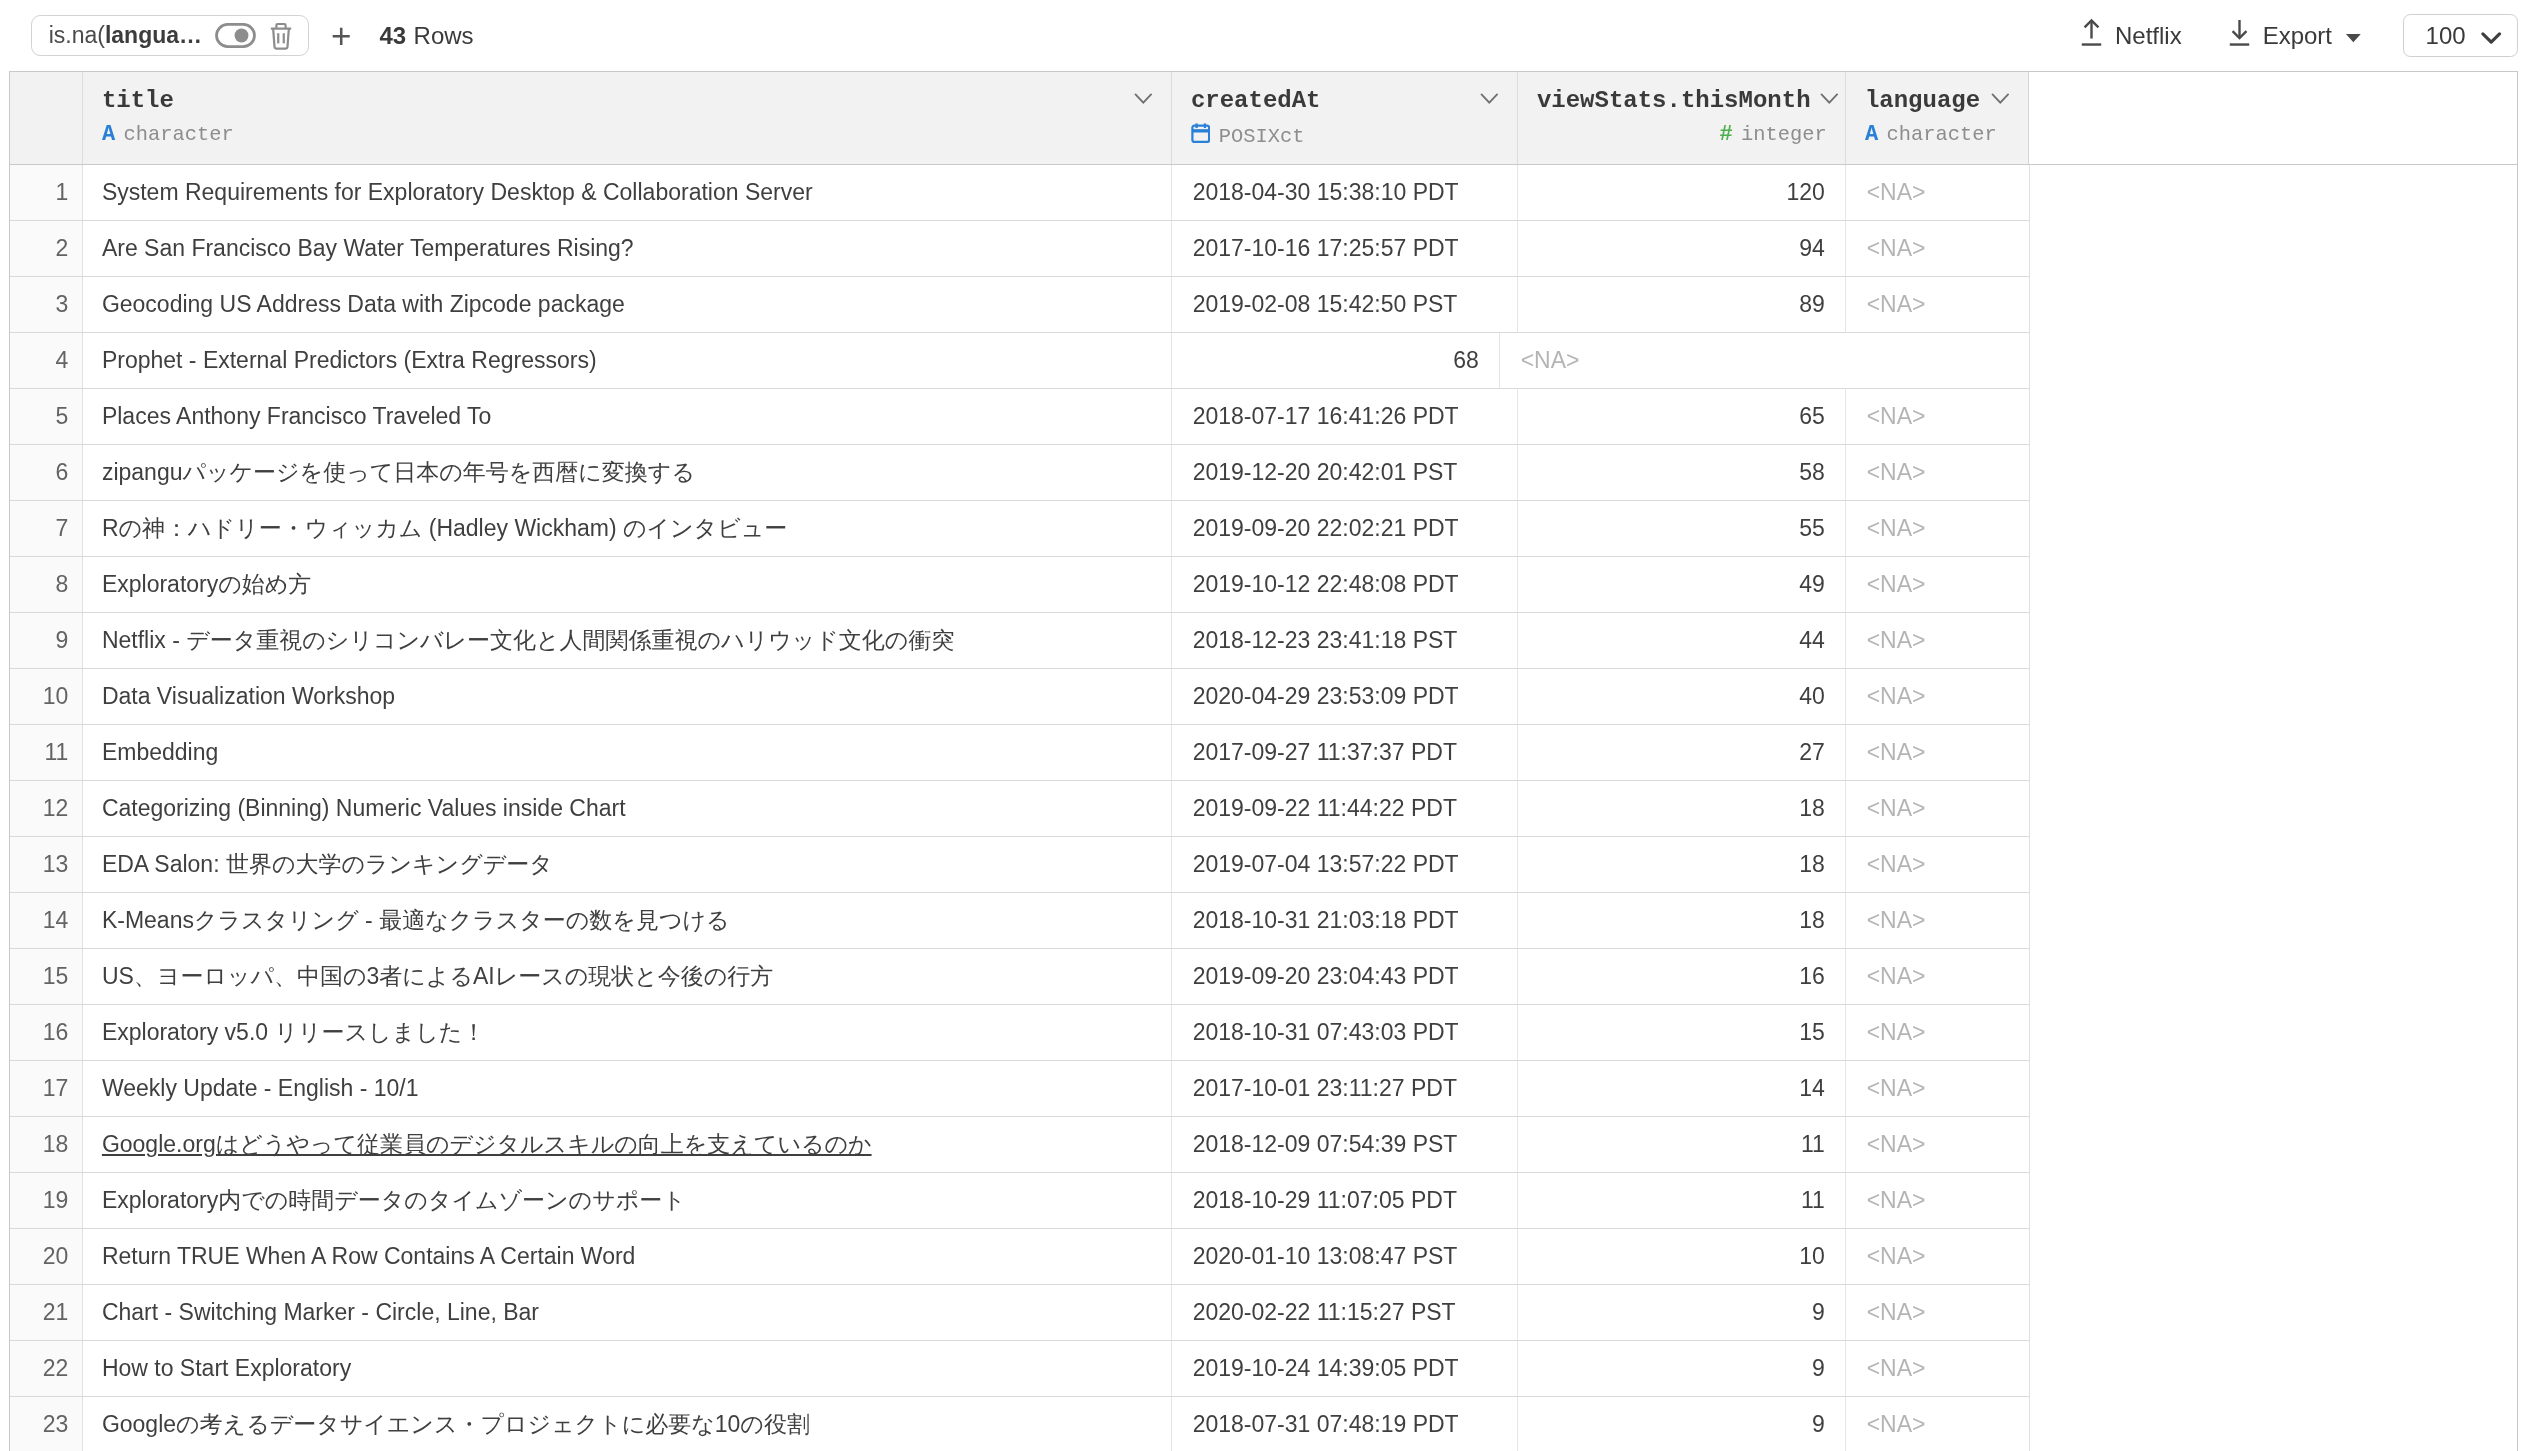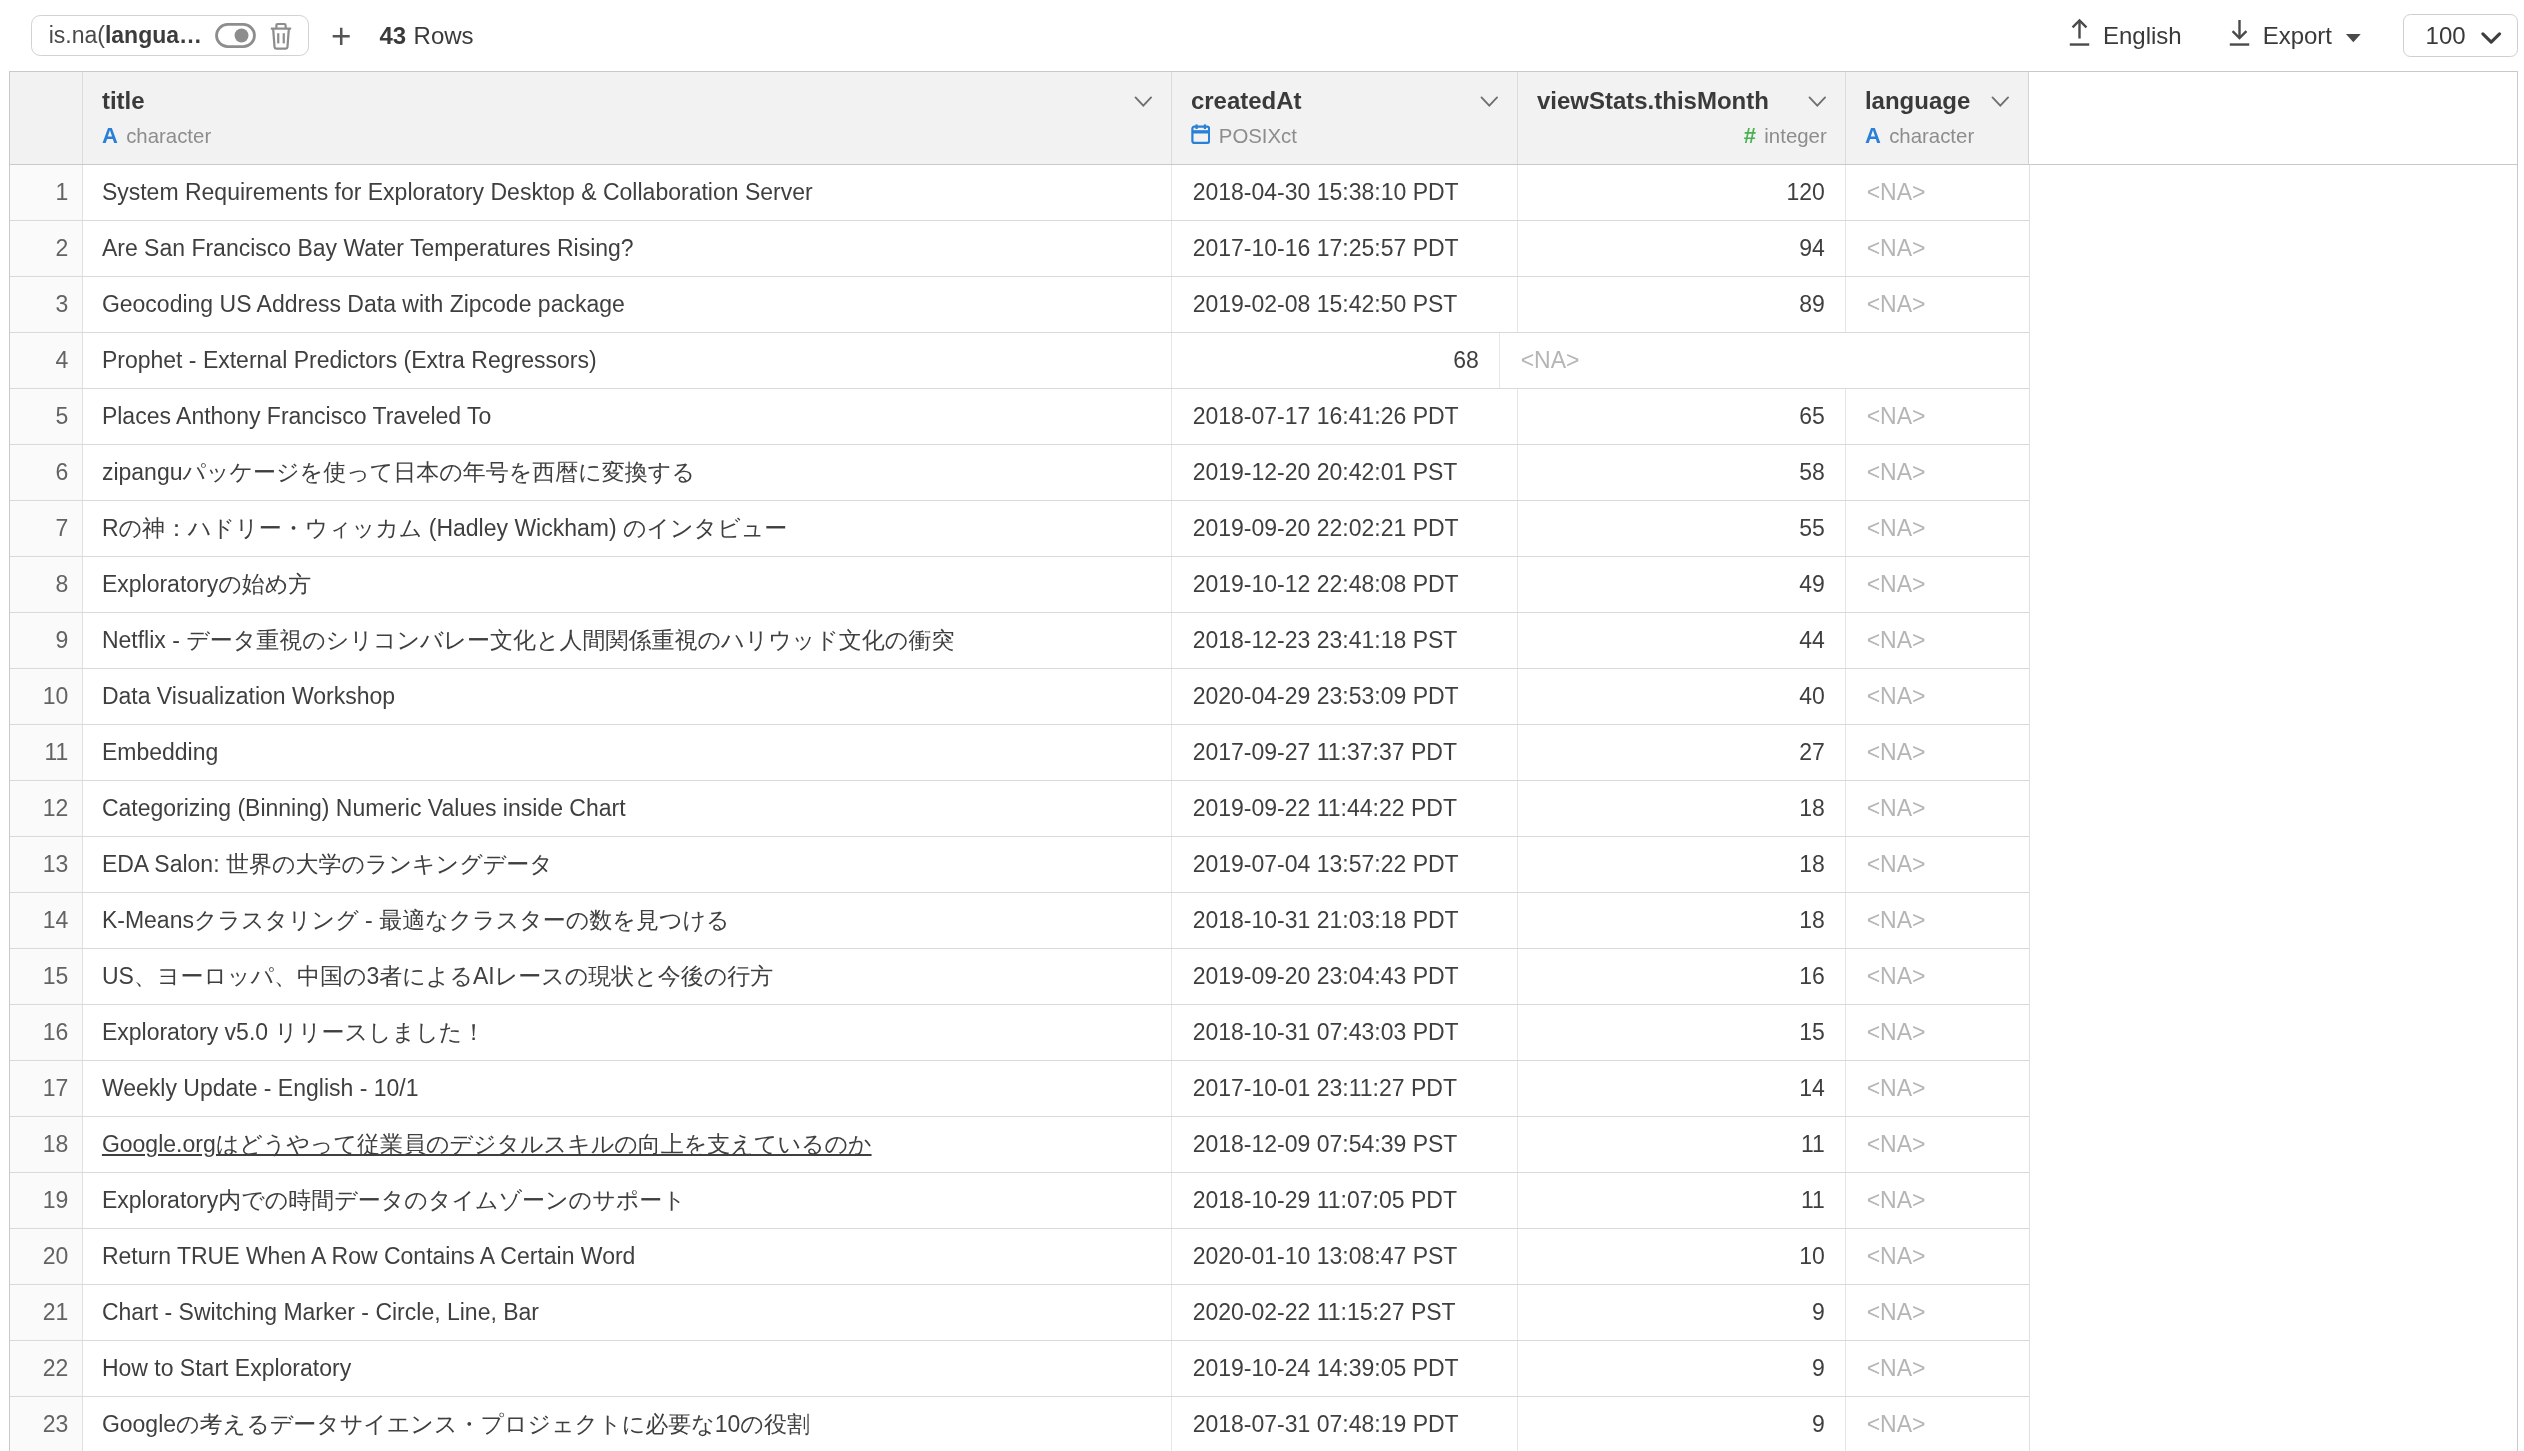--- a/index.html
+++ b/index.html
@@ -22,21 +22,21 @@
     font-size:24px; color:#3a3a3a; font-family:inherit; }
   .tb-btn + .tb-btn { margin-left:45px; }
   .caret { margin-left:1.9px; }
   .pagesize { margin-left:41px; width:115px; height:43px; border:1.9px solid #cfcfcf; border-radius:7.4px;
     background:#fff; display:flex; align-items:center; justify-content:space-between;
     padding:0 15px 0 22px; font-size:24px; color:#3a3a3a; cursor:pointer; }
 
   
   .table-outer { position:absolute; left:9.3px; right:5.6px; top:71px; bottom:0;
     border:0.9px solid #c9c9c9; border-bottom:none; background:#fff; overflow:hidden; }
-  .header-row { height:93px; border-bottom:0.9px solid #c9c9c9; display:flex; background:#fff; }
+  .header-row { height:93px; border-bottom:0.9px solid #c9c9c9; display:flex; background:#fff;font-family:Liberation Mono, monospace; }
   .header-cols { display:flex; width:2019px; background:#f2f2f2; border-right:0.9px solid #d4d4d4; }
   .hcell { border-right:0.9px solid #dcdcdc; padding:15px 18.6px 0 18.6px; display:flex; flex-direction:column; }
   .hcell:last-child { border-right:none; }
   .h-top { display:flex; align-items:center; justify-content:space-between; }
   .h-name { font-size:24px; font-weight:700; color:#3a3a3a; }
   .h-type { margin-top:8.4px; font-size:20.4px; color:#8d8d8d; display:flex; align-items:center; gap:8.4px; }
   .h-type .tA { color:var(--accent-blue,#2a7fd6); font-weight:700; font-size:22px; }
   .h-type .tH { color:var(--accent-green,#4caf50); font-weight:700; font-size:22px; }
   .h-type.right { justify-content:flex-end; }
   .chev { flex:0 0 auto; margin-left:9.3px; }
@@ -90,21 +90,21 @@
 
   <div class="tb-right">
     <button class="tb-btn">
       <span>
         <svg width="25" height="29" viewBox="0 0 27 31" fill="none" stroke="#4a4a4a" stroke-width="2.6">
           <path d="M13.5 3 v19"></path>
             <path d="M6 10 l7.5 -7.5 L21 10"></path>
             <path d="M3 28.5 h21"></path>
         </svg>
       </span>
-      <span>English</span>
+      <span>Netflix</span>
     </button>
 
     <button class="tb-btn">
       <span>
         <svg width="25" height="29" viewBox="0 0 27 31" fill="none" stroke="#4a4a4a" stroke-width="2.6">
           <path d="M13.5 2 v19"></path>
             <path d="M6 14 l7.5 7.5 L21 14"></path>
             <path d="M3 28.5 h21"></path>
         </svg>
       </span>

